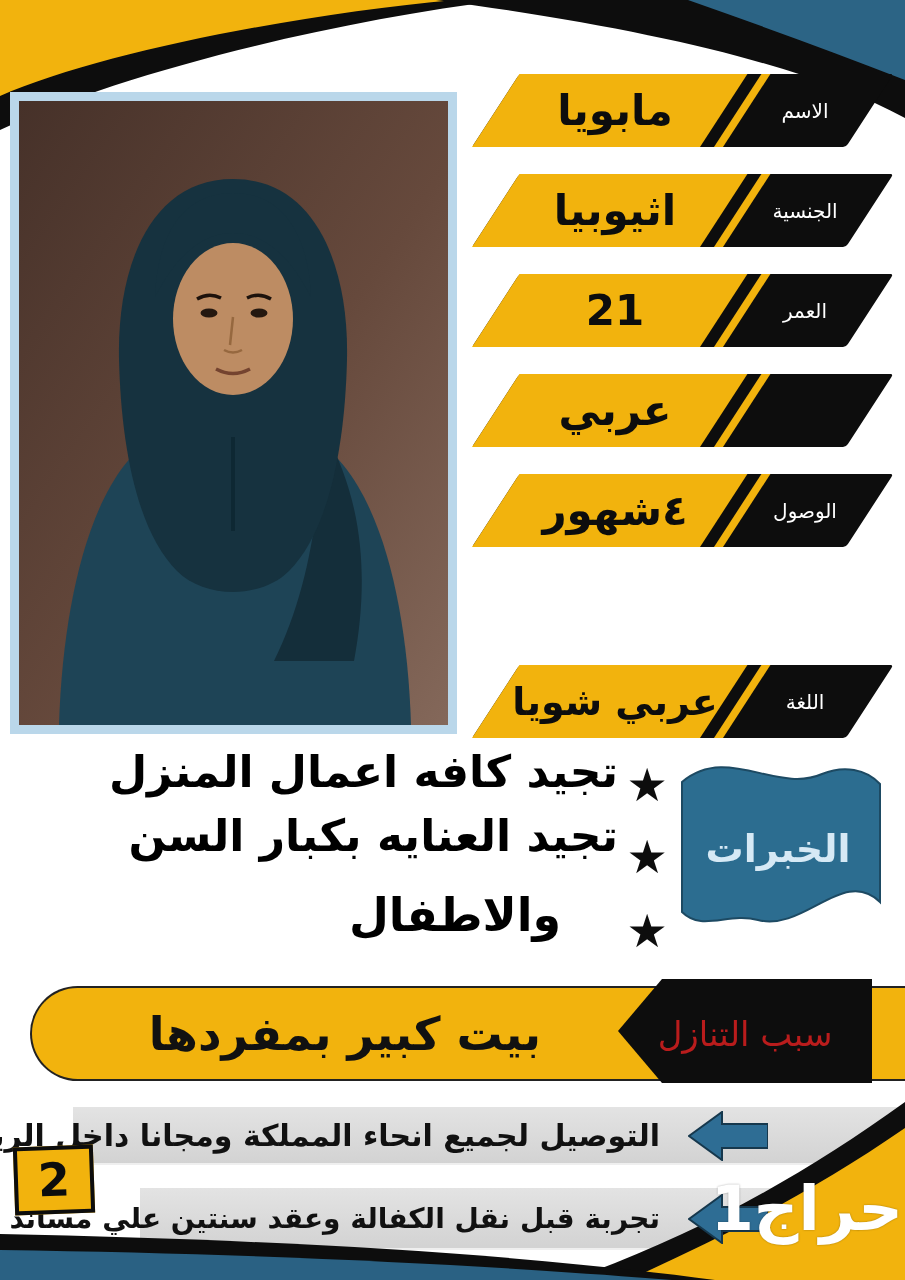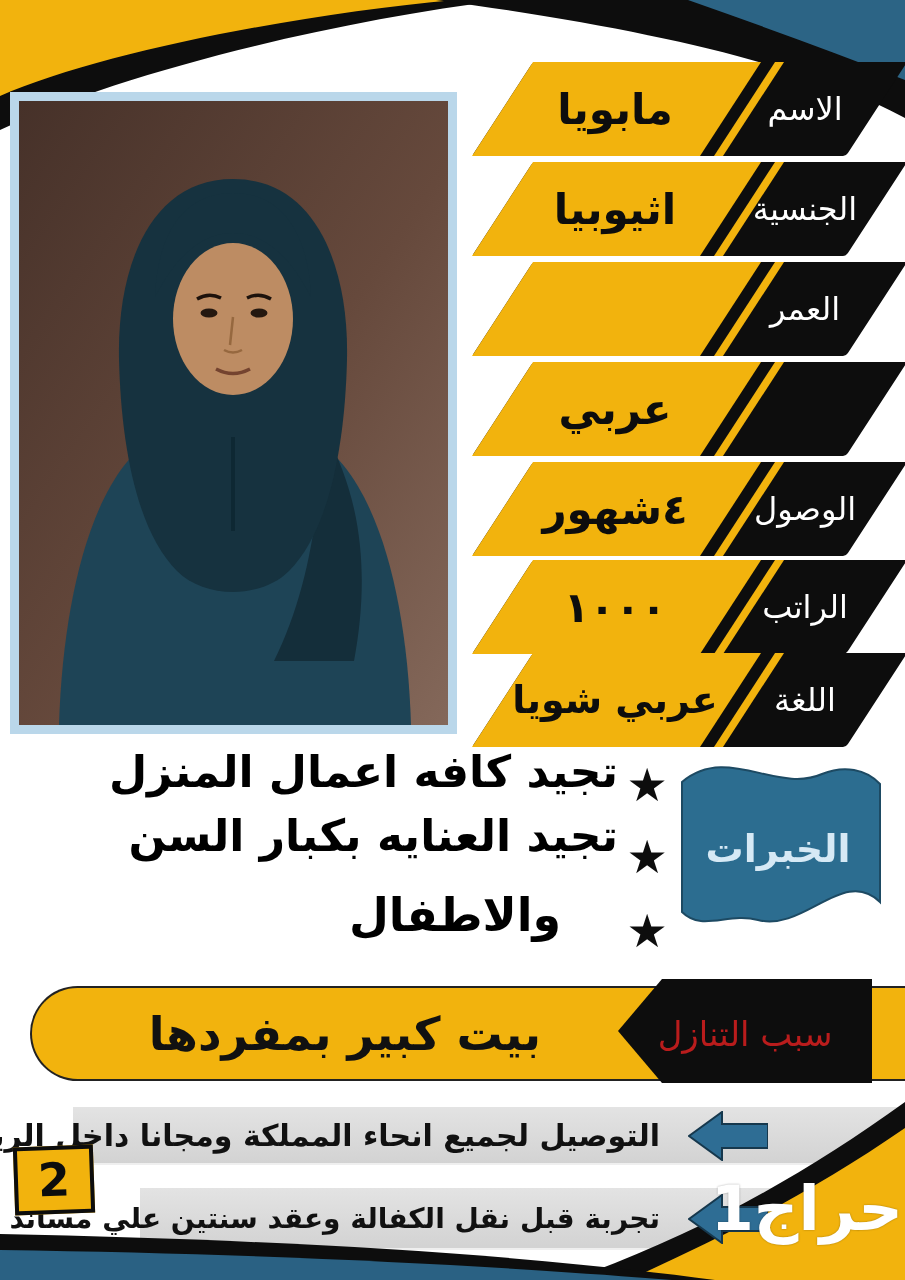--- a/index.html
+++ b/index.html
@@ -18,34 +18,34 @@
 
   
   .photo-frame{
     left:10px;top:92px;width:447px;height:642px;box-sizing:border-box;
     border:9px solid #bad7ea;background:#fff;z-index:4;
     box-shadow:0 0 0 1px #9fc3da inset;
   }
   .photo-frame svg{width:100%;height:100%;}
 
   
-  .badge{left:458px;width:440px;height:94px;z-index:5;}
+  .badge{left:458px;width:440px;height:73px;z-index:5;margin-top:12px;}
   .badge .plate{position:absolute;top:0;bottom:0;transform:skewX(-33deg);transform-origin:0 100%;}
   .plate-black{left:14px;width:374px;background:#0d0d0d;border-radius:3px;}
   .plate-yellow{left:14px;width:228px;background:#f2b30d;}
   .plate-stripe{left:256px;width:9px;background:#f2b30d;}
   .badge-value{
     position:absolute;left:52px;width:210px;top:0;bottom:0;
     display:flex;align-items:center;justify-content:center;
     font-size:42px;font-weight:bold;color:#0d0d0d;white-space:nowrap;
   }
   .badge-label{
     position:absolute;left:272px;width:150px;top:0;bottom:0;
     display:flex;align-items:center;justify-content:center;
-    font-size:32px;color:#ffffff;white-space:nowrap;
+    font-size:20px;color:#ffffff;white-space:nowrap;
   }
 
   
   .skill{z-index:5;color:#000;font-weight:bold;white-space:nowrap;}
   .skill-1{top:746px;right:287px;font-size:44px;}
   .skill-2{top:810px;right:287px;font-size:44px;}
   .skill-3{top:888px;left:290px;width:330px;text-align:center;font-size:46px;}
   .star{position:absolute;left:622px;width:50px;text-align:center;font-size:46px;color:#0d0d0d;z-index:5;line-height:1;}
   .star-1{top:762px;} .star-2{top:834px;} .star-3{top:908px;}
   .flag{left:672px;top:750px;width:218px;height:202px;z-index:5;}
@@ -148,41 +148,35 @@
     <div class="plate plate-black"></div>
     <div class="plate plate-yellow"></div>
     <div class="plate plate-stripe"></div>
     <div class="badge-value rtl">اثيوبيا</div>
     <div class="badge-label rtl">الجنسية</div>
   </div>
   <div class="abs badge" style="top:262px">
     <div class="plate plate-black"></div>
     <div class="plate plate-yellow"></div>
     <div class="plate plate-stripe"></div>
+    <div class="badge-value">21</div>
     <div class="badge-label rtl">العمر</div>
   </div>
   <div class="abs badge" style="top:362px">
     <div class="plate plate-black"></div>
     <div class="plate plate-yellow"></div>
     <div class="plate plate-stripe"></div>
     <div class="badge-value rtl">عربي</div>
   </div>
   <div class="abs badge" style="top:462px">
     <div class="plate plate-black"></div>
     <div class="plate plate-yellow"></div>
     <div class="plate plate-stripe"></div>
     <div class="badge-value rtl">٤شهور</div>
     <div class="badge-label rtl">الوصول</div>
-  </div>
-  <div class="abs badge" style="top:560px">
-    <div class="plate plate-black"></div>
-    <div class="plate plate-yellow"></div>
-    <div class="plate plate-stripe"></div>
-    <div class="badge-value rtl">١٠٠٠</div>
-    <div class="badge-label rtl">الراتب</div>
   </div>
   <div class="abs badge" style="top:653px">
     <div class="plate plate-black"></div>
     <div class="plate plate-yellow"></div>
     <div class="plate plate-stripe"></div>
     <div class="badge-value rtl" style="font-size:38px">عربي شويا</div>
     <div class="badge-label rtl">اللغة</div>
   </div>
 
   <div class="abs skill skill-1 rtl">تجيد كافه اعمال المنزل</div>

